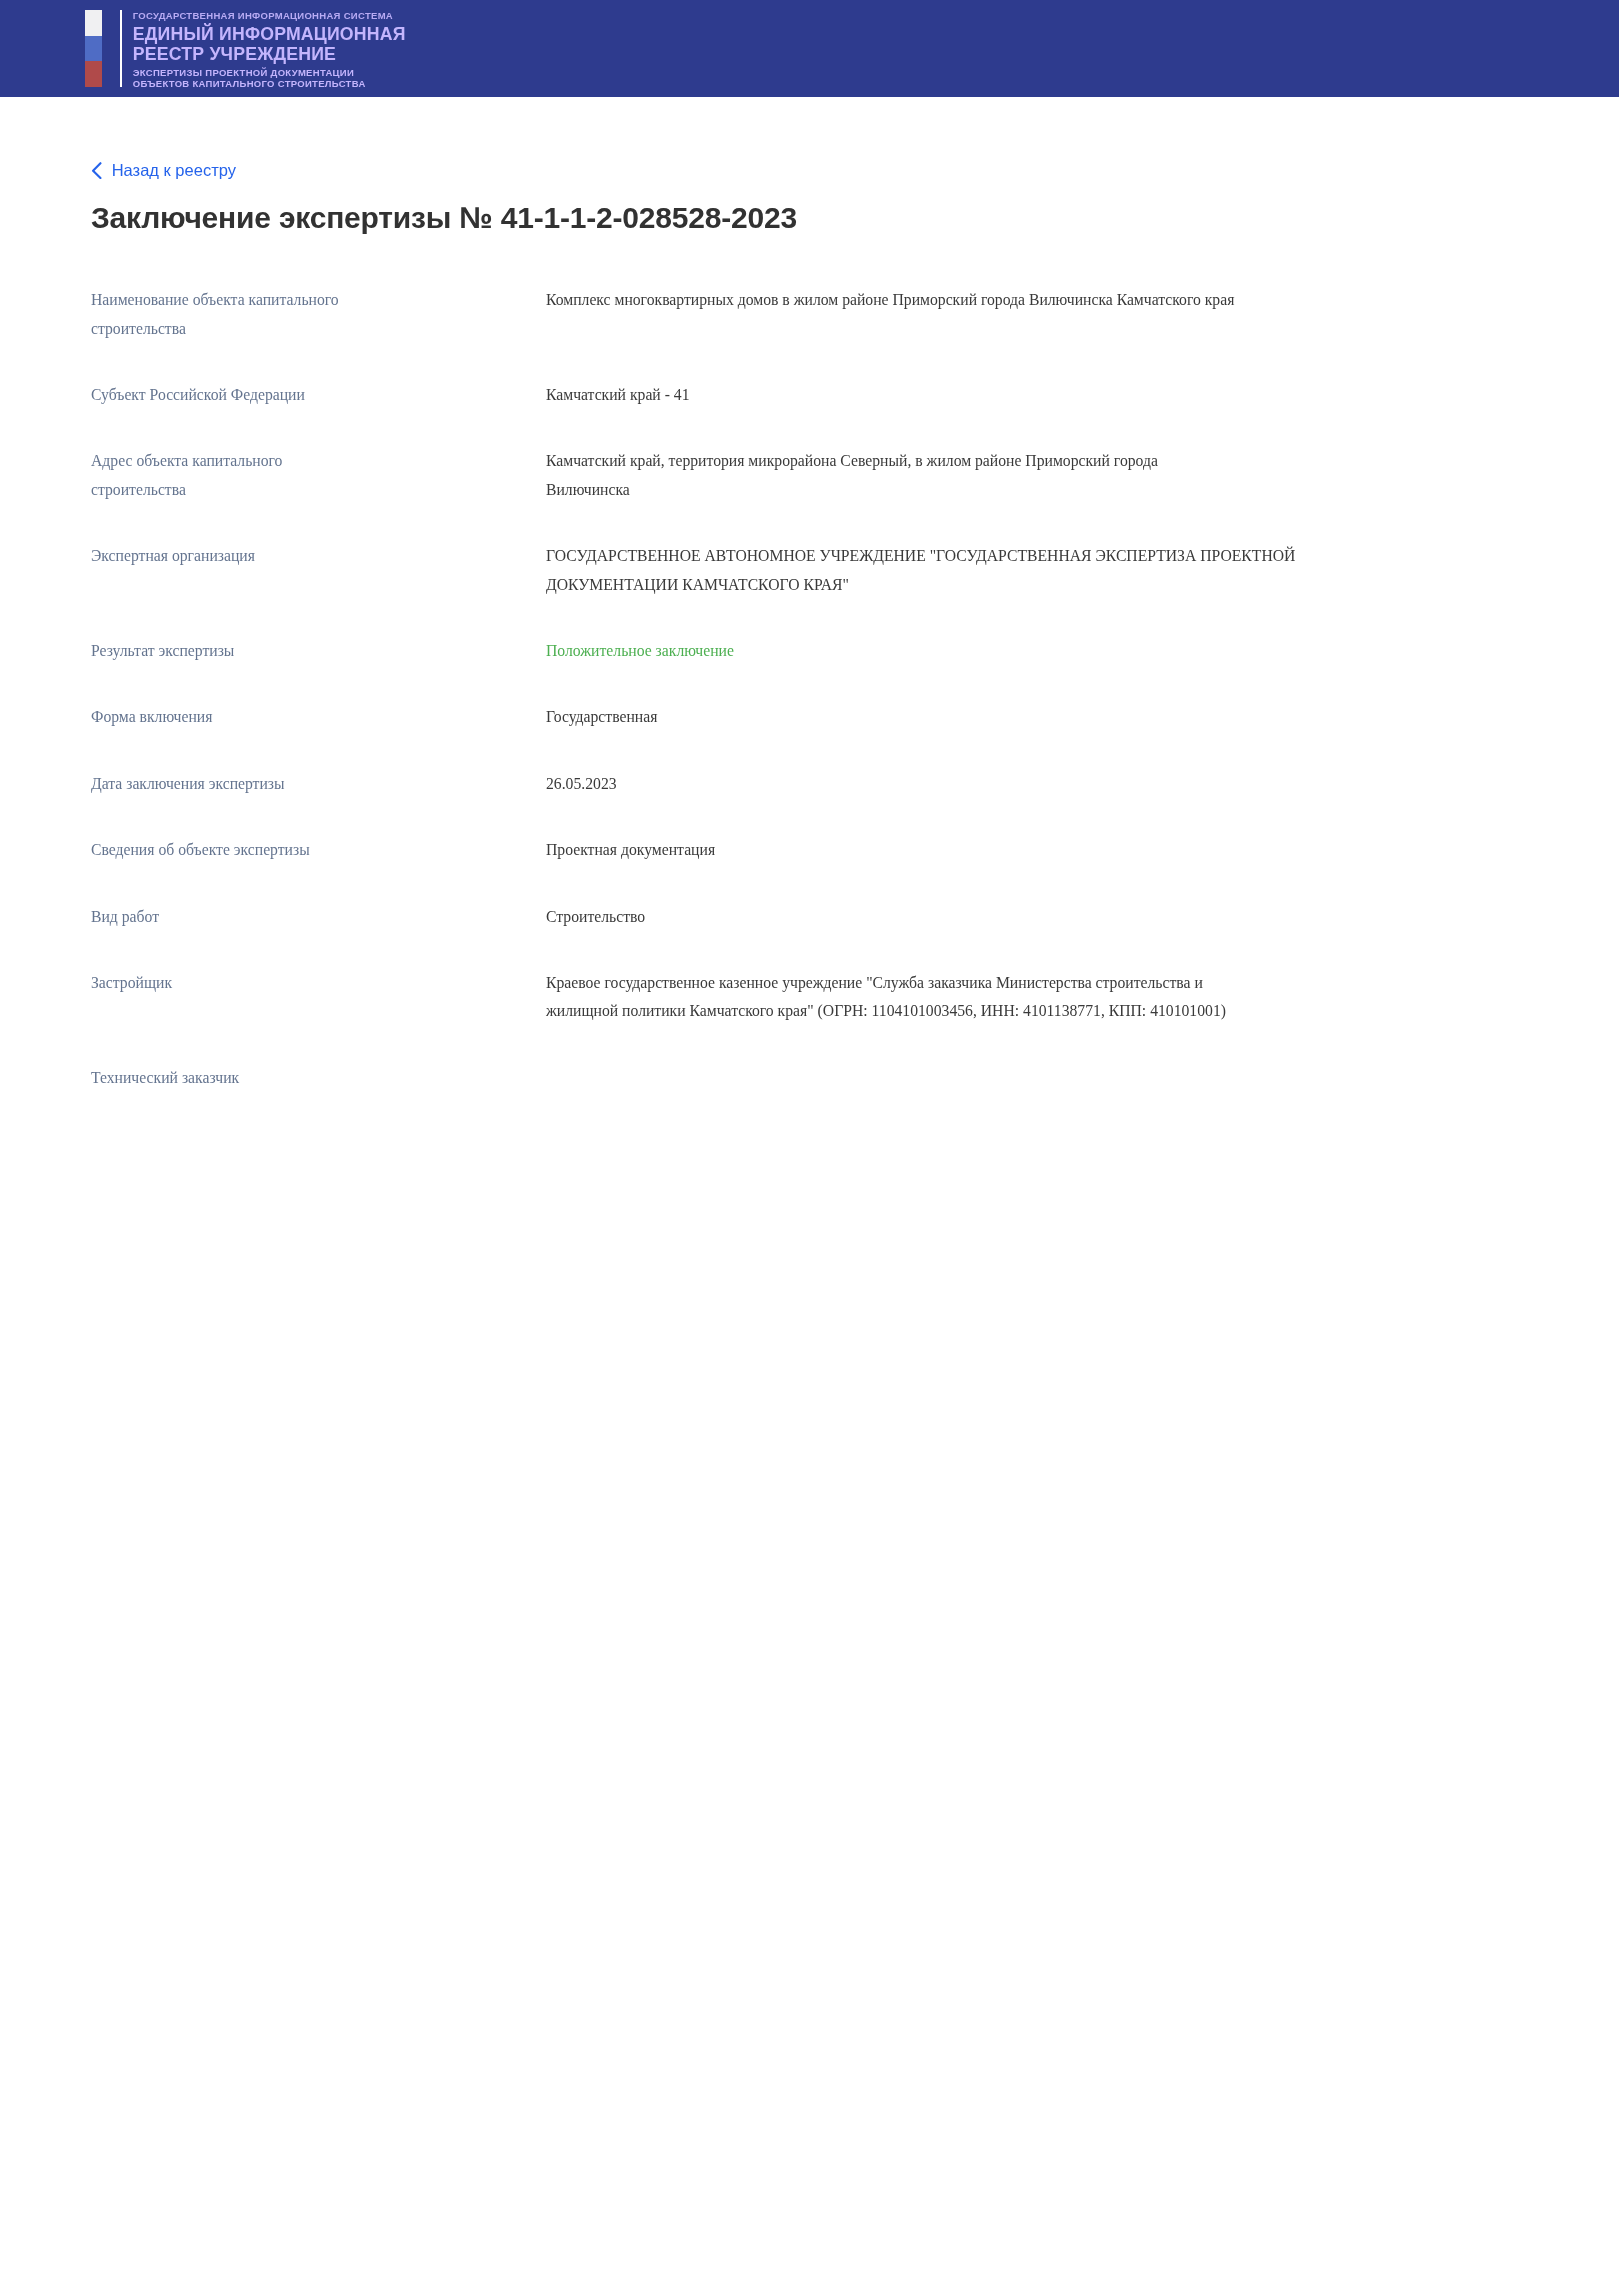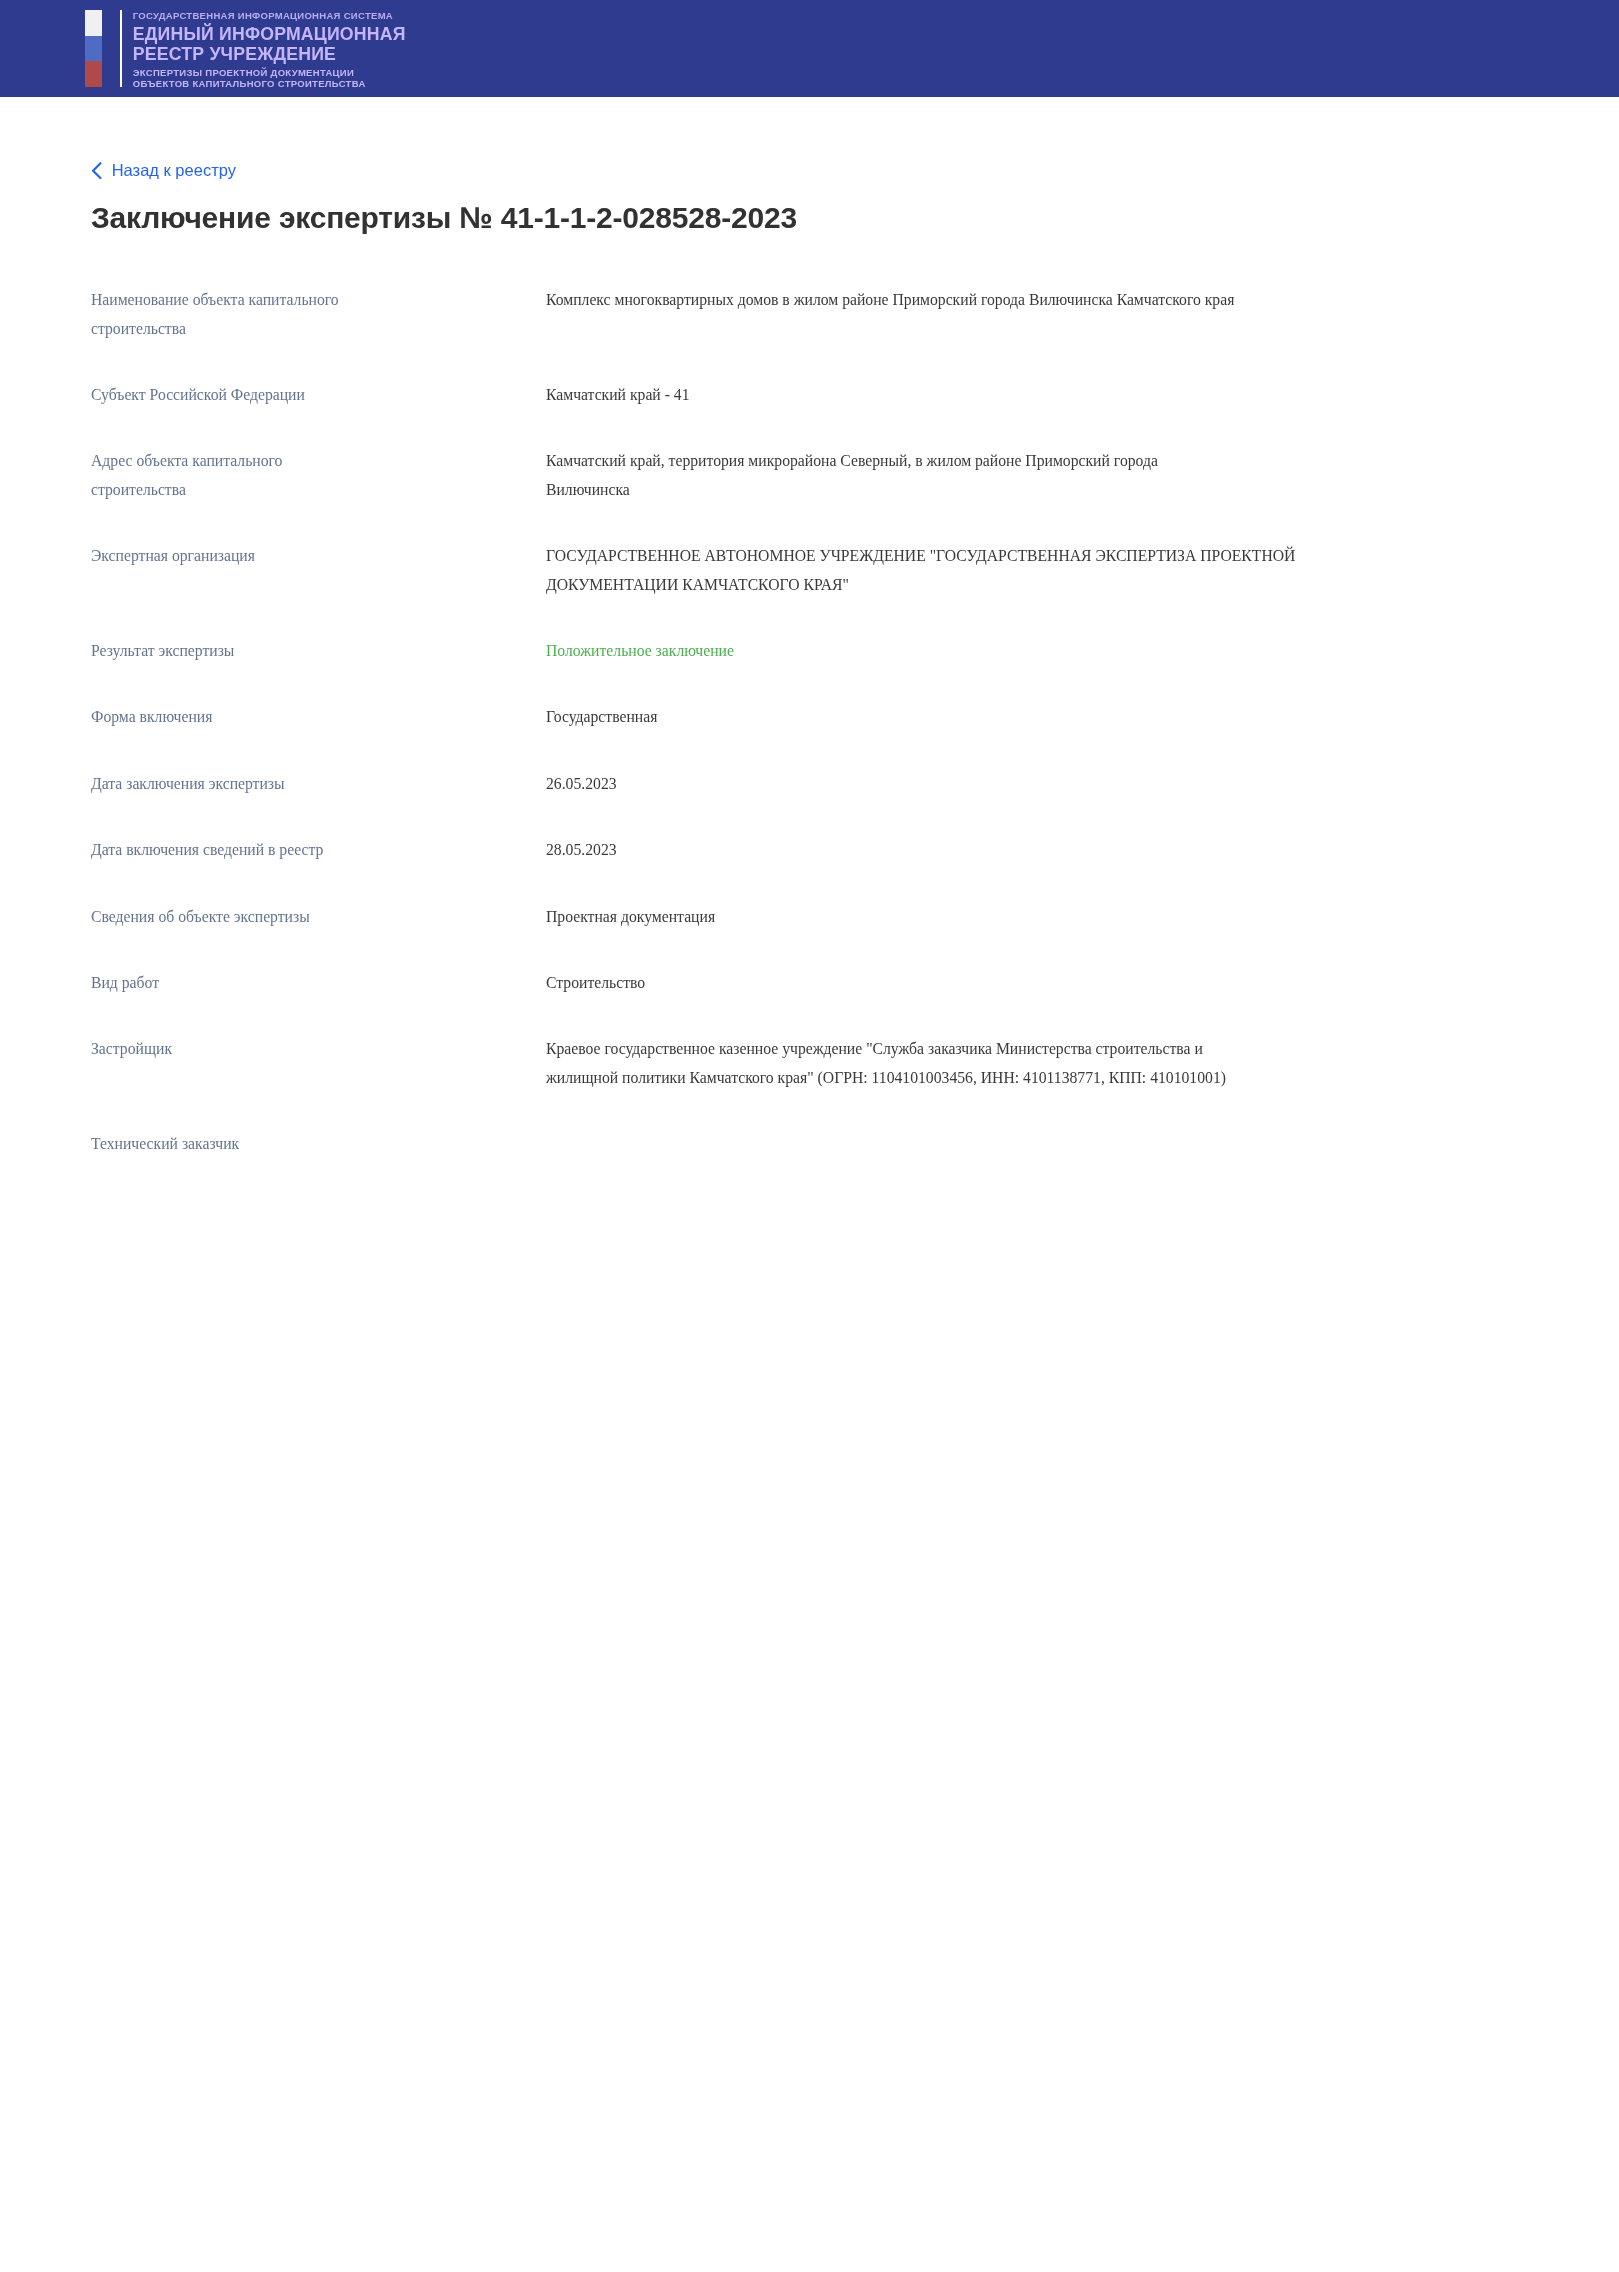--- a/index.html
+++ b/index.html
@@ -223,28 +223,20 @@
         <div class="field-row">
     <div class="field-label">
             <div>Дата заключения экспертизы</div>
           </div>
     <div class="field-value">
             <div>26.05.2023</div>
           </div>
   </div>
         <div class="field-row">
     <div class="field-label">
-            <div>Дата включения сведений в реестр</div>
-          </div>
-    <div class="field-value">
-            <div>28.05.2023</div>
-          </div>
-  </div>
-        <div class="field-row">
-    <div class="field-label">
             <div>Сведения об объекте экспертизы</div>
           </div>
     <div class="field-value">
             <div>Проектная документация</div>
           </div>
   </div>
         <div class="field-row">
     <div class="field-label">
             <div>Вид работ</div>
           </div>

